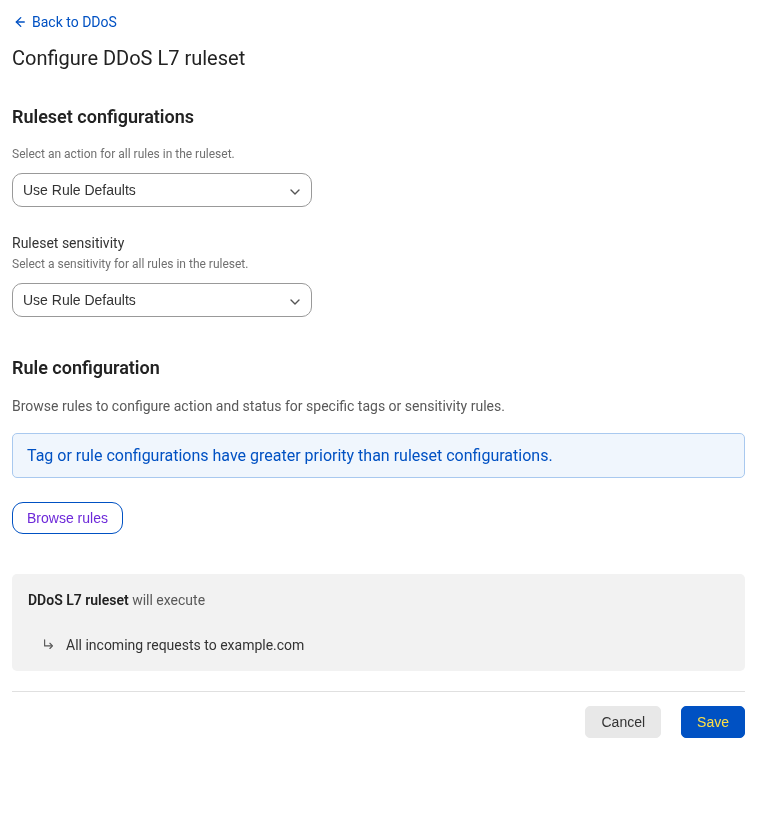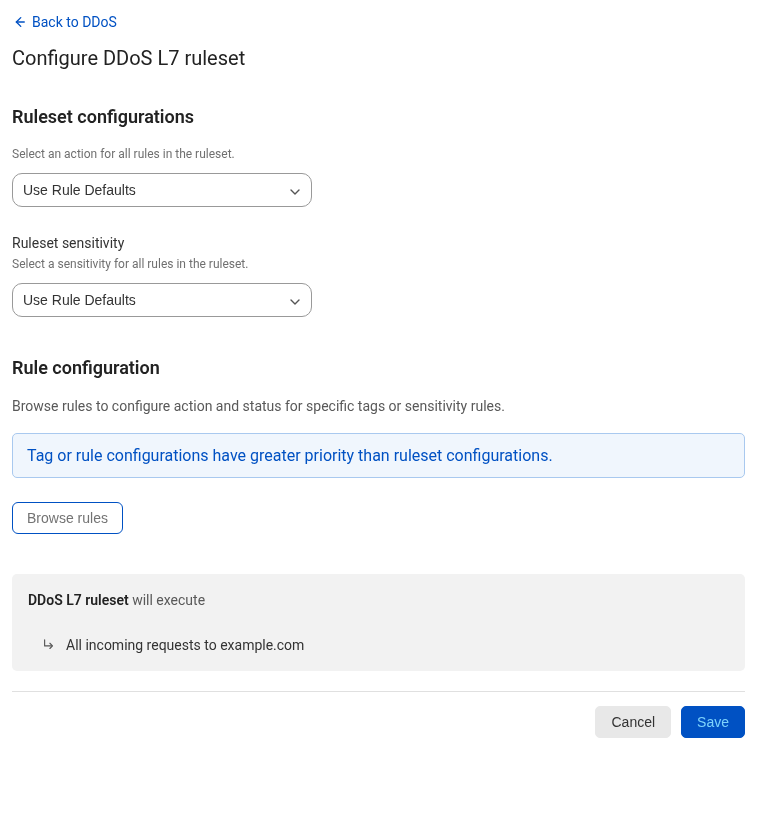--- a/index.html
+++ b/index.html
@@ -90,24 +90,24 @@
       border: 1px solid #a9c9ef;
       background: #f0f6fd;
       color: #0051c3;
       padding: 12px 14px;
       border-radius: 5px;
       font-size: 16px;
       margin-bottom: 24px;
     }
     .browse-button {
       border: 1px solid #0051c3;
-      color: #737373;
+      color: #6d28d9;
       background: #ffffff;
       padding: 7px 14px;
-      border-radius: 6px;
+      border-radius: 11px;
       font-size: 14px;
       cursor: pointer;
     }
     .summary-box {
       background: #f2f2f2;
       padding: 18px 16px;
       border-radius: 5px;
       margin-top: 40px;
       margin-bottom: 20px;
     }
@@ -134,37 +134,37 @@
       flex-shrink: 0;
     }
     .footer-divider {
       border: none;
       border-top: 1px solid #e0e0e0;
       margin-bottom: 14px;
     }
     .footer-actions {
       display: flex;
       justify-content: flex-end;
-      gap: 10px;
+      gap: 20px;
     }
     .btn {
       padding: 7px 15px;
       border-radius: 5px;
       font-size: 14px;
       cursor: pointer;
       border: 1px solid transparent;
     }
     .btn-secondary {
       background: #e8e8e8;
       color: #333333;
       border-color: #e8e8e8;
     }
     .btn-primary {
       background: #0051c3;
-      color: #7dd3fc;
+      color: #fde047;
       border-color: #0051c3;
     }
   </style>
 </head>
 <body>
 
 
 
 <a class="back-link">
   <svg width="14" height="14" viewBox="0 0 16 16" fill="none">

